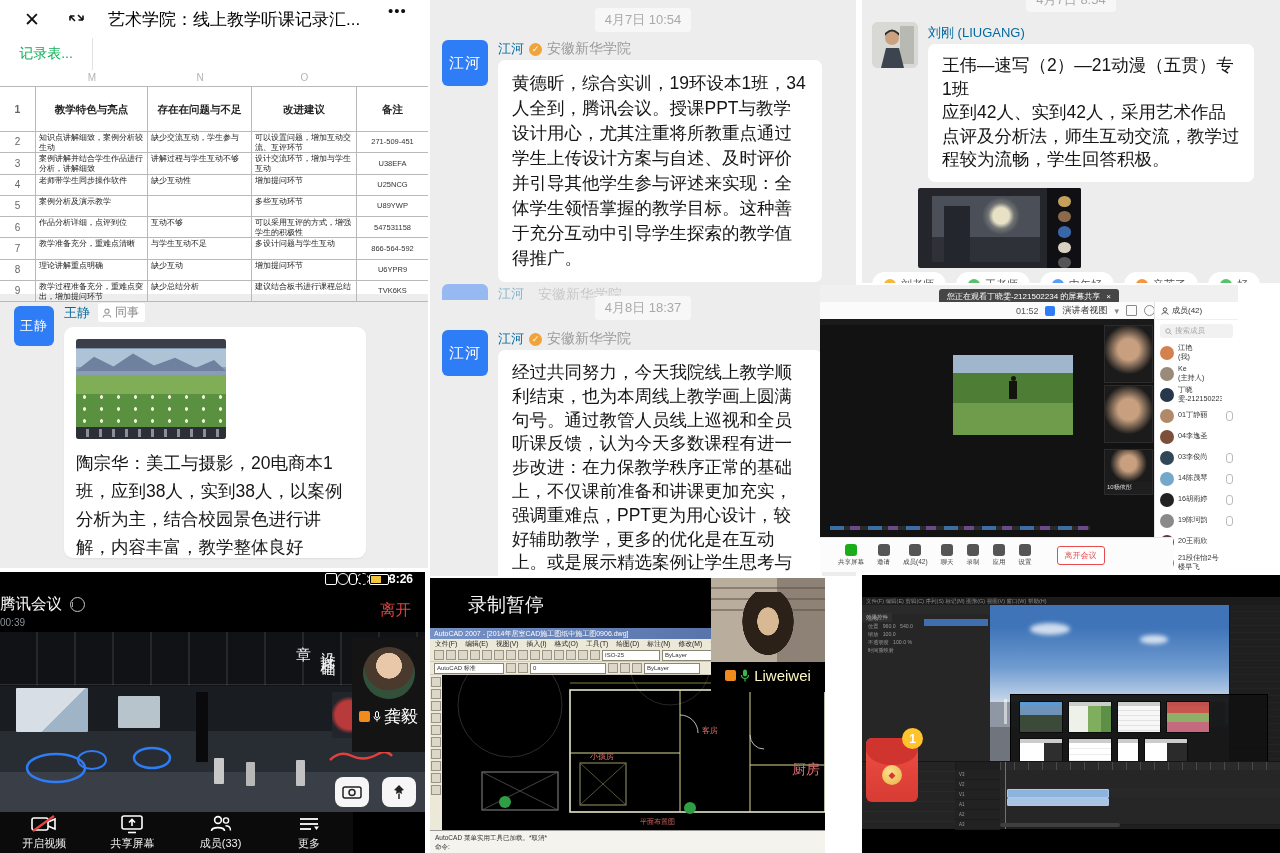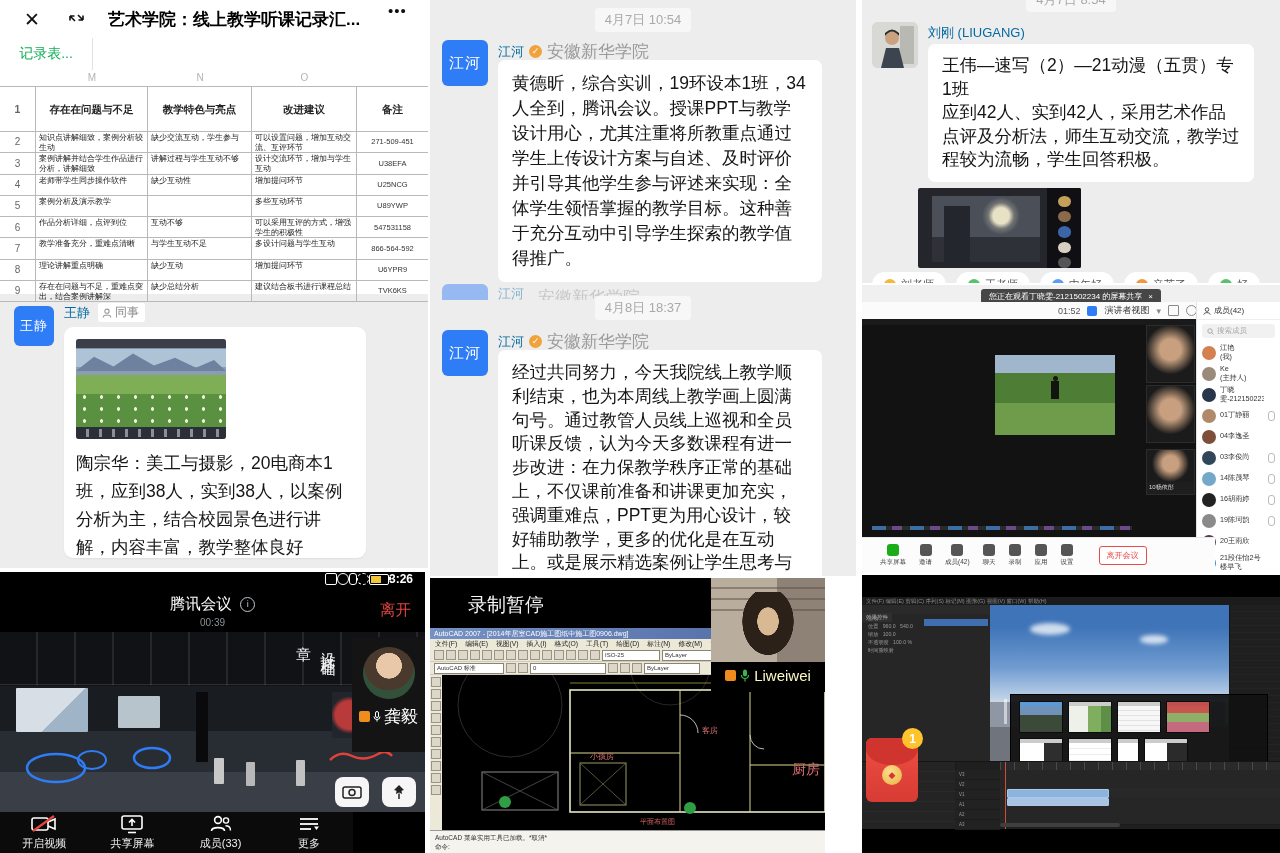--- a/index.html
+++ b/index.html
@@ -11,21 +11,21 @@
   
   .wx{background:#ededed}
   .wx-avatar{border-radius:6px;background:#2e7cf6;color:#fff;display:flex;align-items:center;justify-content:center;font-size:15px;letter-spacing:1px}
   .wx-name{color:#0369a1;font-size:13px}
   .wx-bubble{background:#fff;border-radius:7px;padding:11px 14px;font-size:17.5px;line-height:25px;color:#151515;white-space:pre-line}
   .wx-date{background:#f7f7f7;color:#a9a9a9;font-size:13px;border-radius:4px;padding:3px 10px;display:inline-block}
   .vbadge{width:13px;height:13px;border-radius:50%;background:#f0a33a;color:#fff;font-size:9px;line-height:13px;text-align:center;display:inline-block}
   
   #pa{left:0;top:0;width:428px;height:568px;background:#ededed}
   #pa .dochead{position:absolute;left:0;top:0;width:428px;height:38px;background:#fff}
-  #pa .title{font-size:17px;color:#000;font-weight:bold}
+  #pa .title{font-size:17px;color:#000;font-weight:normal}
   .tabrow{position:absolute;left:0;top:38px;width:428px;height:32px;background:#fff;border-bottom:1px solid #e2e2e2}
   .sheettab{height:32px;width:92px;border-right:1px solid #e2e2e2;color:#10ae57;font-size:14px;display:flex;align-items:center;justify-content:center}
   .colletters{position:absolute;left:0;top:70px;width:428px;height:16px;background:#fff;display:grid;grid-template-columns:36px 112px 104px 105px 1fr;color:#b3b3b3;font-size:10px;text-align:center;line-height:16px}
   .tbl{position:absolute;left:0;top:86px;width:428px;height:207px;background:#fff;border-top:1px solid #b9b9b9}
   .trow{display:grid;grid-template-columns:36px 112px 104px 105px 1fr;border-bottom:1px solid #b9b9b9;overflow:hidden}
   .tc{border-right:1px solid #b9b9b9;font-size:8px;line-height:9.5px;padding:1px 3px;overflow:hidden;color:#222}
   .tc.n{color:#666;font-size:10px;display:flex;align-items:center;justify-content:center;border-left:none}
   .tc.c4{display:flex;align-items:center;justify-content:center;font-size:7.5px;color:#333}
   .hrow{height:44px}
   .hrow .tc{font-weight:bold;font-size:10.5px;display:flex;align-items:center;justify-content:center;line-height:12px}
@@ -34,33 +34,33 @@
   .photo{border-radius:3px;overflow:hidden;position:relative;background:
      linear-gradient(180deg,#7c93ad 0 10%,#aec4d6 10% 28%,#8a9db2 28% 36%,#7fae57 36% 55%,#599140 55% 100%)}
   .photo .bar-t{position:absolute;left:0;top:0;right:0;height:9px;background:#3a3f4a}
   .photo .bar-b{position:absolute;left:0;bottom:0;right:0;height:12px;background:#2d2f38}
   .photo .dots{position:absolute;left:0;bottom:2px;right:0;height:8px;background:repeating-linear-gradient(90deg,transparent 0 10px,#8b8f99 10px 13px)}
   .photo .flowers{position:absolute;left:0;top:52%;right:0;bottom:12px;background-image:radial-gradient(circle,#f3f0d8 0 1.5px,transparent 2px);background-size:17px 12px}
   .photo .mount{position:absolute;left:0;top:10%;right:0;height:22%;background:#6e82a0;clip-path:polygon(0 100%,12% 35%,25% 80%,38% 20%,52% 75%,66% 40%,80% 85%,92% 50%,100% 100%)}
   
   #pb{left:430px;top:0;width:426px;height:576px}
   #pc{left:862px;top:0;width:418px;height:283px}
-  .orgname{color:#9b9b9b;font-size:17px}
+  .orgname{color:#9b9b9b;font-size:14px}
   .pillrow{display:flex;gap:10px}
   .qpill{background:#fff;border-radius:15px;padding:5px 12px;display:flex;align-items:center;gap:5px;font-size:11px;color:#555;white-space:nowrap}
   .qpill .dot{width:12px;height:12px;border-radius:50%}
   .paint{background:#24262b;border-radius:2px;position:relative;overflow:hidden}
   .paint .art{position:absolute;left:14px;top:8px;width:108px;height:66px;background:
       radial-gradient(circle at 64% 30%,#e8e1c6 0 8px,rgba(232,225,198,.25) 13px,transparent 19px),
       linear-gradient(180deg,#4a4f58 0 62%,#2e3138 62%)}
   .paint .tower{position:absolute;left:26px;top:18px;width:26px;height:56px;background:#23262c}
   .paint .strip{position:absolute;right:0;top:0;bottom:0;width:34px;background:#101014;display:flex;flex-direction:column;align-items:center;gap:4px;padding-top:8px}
   .paint .strip span{width:13px;height:13px;border-radius:50%;display:block}
   
-  #pd{left:862px;top:285px;width:418px;height:287px;background:#c2410c}
+  #pd{left:820px;top:285px;width:418px;height:287px;background:#c2410c}
   .tooltip{background:#464646;color:#fff;font-size:8px;border-radius:3px;padding:2px 8px;display:inline-flex;gap:6px;align-items:center}
   .dstrip{position:absolute;left:0;top:17px;width:335px;height:17px;background:#fbfbfb;border-bottom:1px solid #e7e7e7;display:flex;align-items:center;justify-content:flex-end;gap:7px;padding-right:8px;font-size:9px;color:#555}
   .winbox{width:9px;height:9px;border:1px solid #8a8a8a;border-radius:1px}
   .sidebar{position:absolute;right:0;top:17px;width:83px;bottom:0;background:#fff;border-left:1px solid #e3e3e3}
   .sb-search{margin:4px 5px;background:#f1f1f1;border-radius:3px;height:14px;display:flex;align-items:center;gap:3px;padding:0 5px;color:#a8a8a8;font-size:7.5px}
   .prow{display:flex;align-items:center;gap:4px;padding:0 5px;height:21px}
   .pav{width:14px;height:14px;border-radius:50%;flex:none}
   .pname{font-size:7.2px;color:#333;line-height:8.5px;white-space:pre-line;flex:1;overflow:hidden}
   .pmic{width:5px;height:8px;border:1px solid #bbb;border-radius:3px;flex:none}
   .darkarea{position:absolute;left:0;top:34px;width:335px;height:219px;background:#121212}
@@ -159,22 +159,22 @@
 
   <span>L</span>
       <span>M</span>
       <span>N</span>
       <span>O</span>
     </div>
   <div class="abs" style="left:0;top:70px;width:36px;height:16px;background:#fff"></div>
   <div class="tbl">
     <div class="trow hrow">
       <div class="tc n">1</div>
+      <div class="tc">教学特色与亮点</div>
       <div class="tc">存在在问题与不足</div>
-      <div class="tc">教学特色与亮点</div>
       <div class="tc">改进建议</div>
       <div class="tc" style="border-right:none">备注</div>
     </div>
     <div>
 
     <div class="trow" style="height:20.3px">
         <div class="tc n">2</div>
         <div class="tc">知识点讲解细致，案例分析较生动</div>
         <div class="tc">缺少交流互动，学生参与</div>
         <div class="tc">可以设置问题，增加互动交流、互评环节</div>
@@ -217,21 +217,21 @@
       </div>
         <div class="trow" style="height:20.3px">
         <div class="tc n">8</div>
         <div class="tc">理论讲解重点明确</div>
         <div class="tc">缺少互动</div>
         <div class="tc">增加提问环节</div>
         <div class="tc c4" style="border-right:none">U6YPR9</div>
       </div>
         <div class="trow" style="height:20.3px">
         <div class="tc n">9</div>
-        <div class="tc">存在在问题与不足，重难点突出，结合案例讲解深</div>
+        <div class="tc">教学过程准备充分，重难点突出，增加提问环节</div>
         <div class="tc">缺少总结分析</div>
         <div class="tc">建议结合板书进行课程总结</div>
         <div class="tc c4" style="border-right:none">TVK6KS</div>
       </div>
       </div>
   </div>
 
   <div class="wx-avatar abs" style="left:14px;top:306px;width:40px;height:40px;font-size:13px">王静</div>
   <div class="abs flex" style="left:64px;top:303px;gap:8px">
     <span class="wx-name">王静</span>
@@ -486,21 +486,21 @@
   <div class="abs flex" style="right:12px;top:0;">
     <span class="sico"></span>
     <span class="sico r"></span>
     <span style="width:6px;height:10px;border:1.3px solid #fff;border-radius:3px"></span>
     <span class="sico r" style="border-style:dashed"></span>
     <span class="batt">
         <i></i>
       </span>
     <span style="font-size:12px;font-weight:bold">3:26</span>
   </div>
-  <div class="abs" style="left:0;top:22px;width:425px;text-align:center">
+  <div class="abs" style="left:0;top:22px;width:425px;text-align:left">
     <span style="font-size:15.5px">腾讯会议</span>
     <span style="display:inline-block;width:13px;height:13px;border:1px solid #c2c7cd;border-radius:50%;color:#c2c7cd;font-size:9px;line-height:12px;vertical-align:2px;margin-left:4px">i</span>
     <div style="font-size:10px;color:#8a9098;margin-top:2px">00:39</div>
   </div>
   <span class="abs" style="right:14px;top:28px;color:#e0443f;font-size:15.5px">离开</span>
   <div class="scene">
     <div class="truss"></div>
     <div class="scr" style="left:16px;top:56px;width:72px;height:44px;background:linear-gradient(135deg,#d7dee6 0 60%,#9fb4c6 60%)"></div>
     <div class="scr" style="left:118px;top:64px;width:42px;height:32px;background:#b8c4cc"></div>
     <div class="scr" style="left:196px;top:60px;width:12px;height:70px;background:#0a0a0c"></div>

